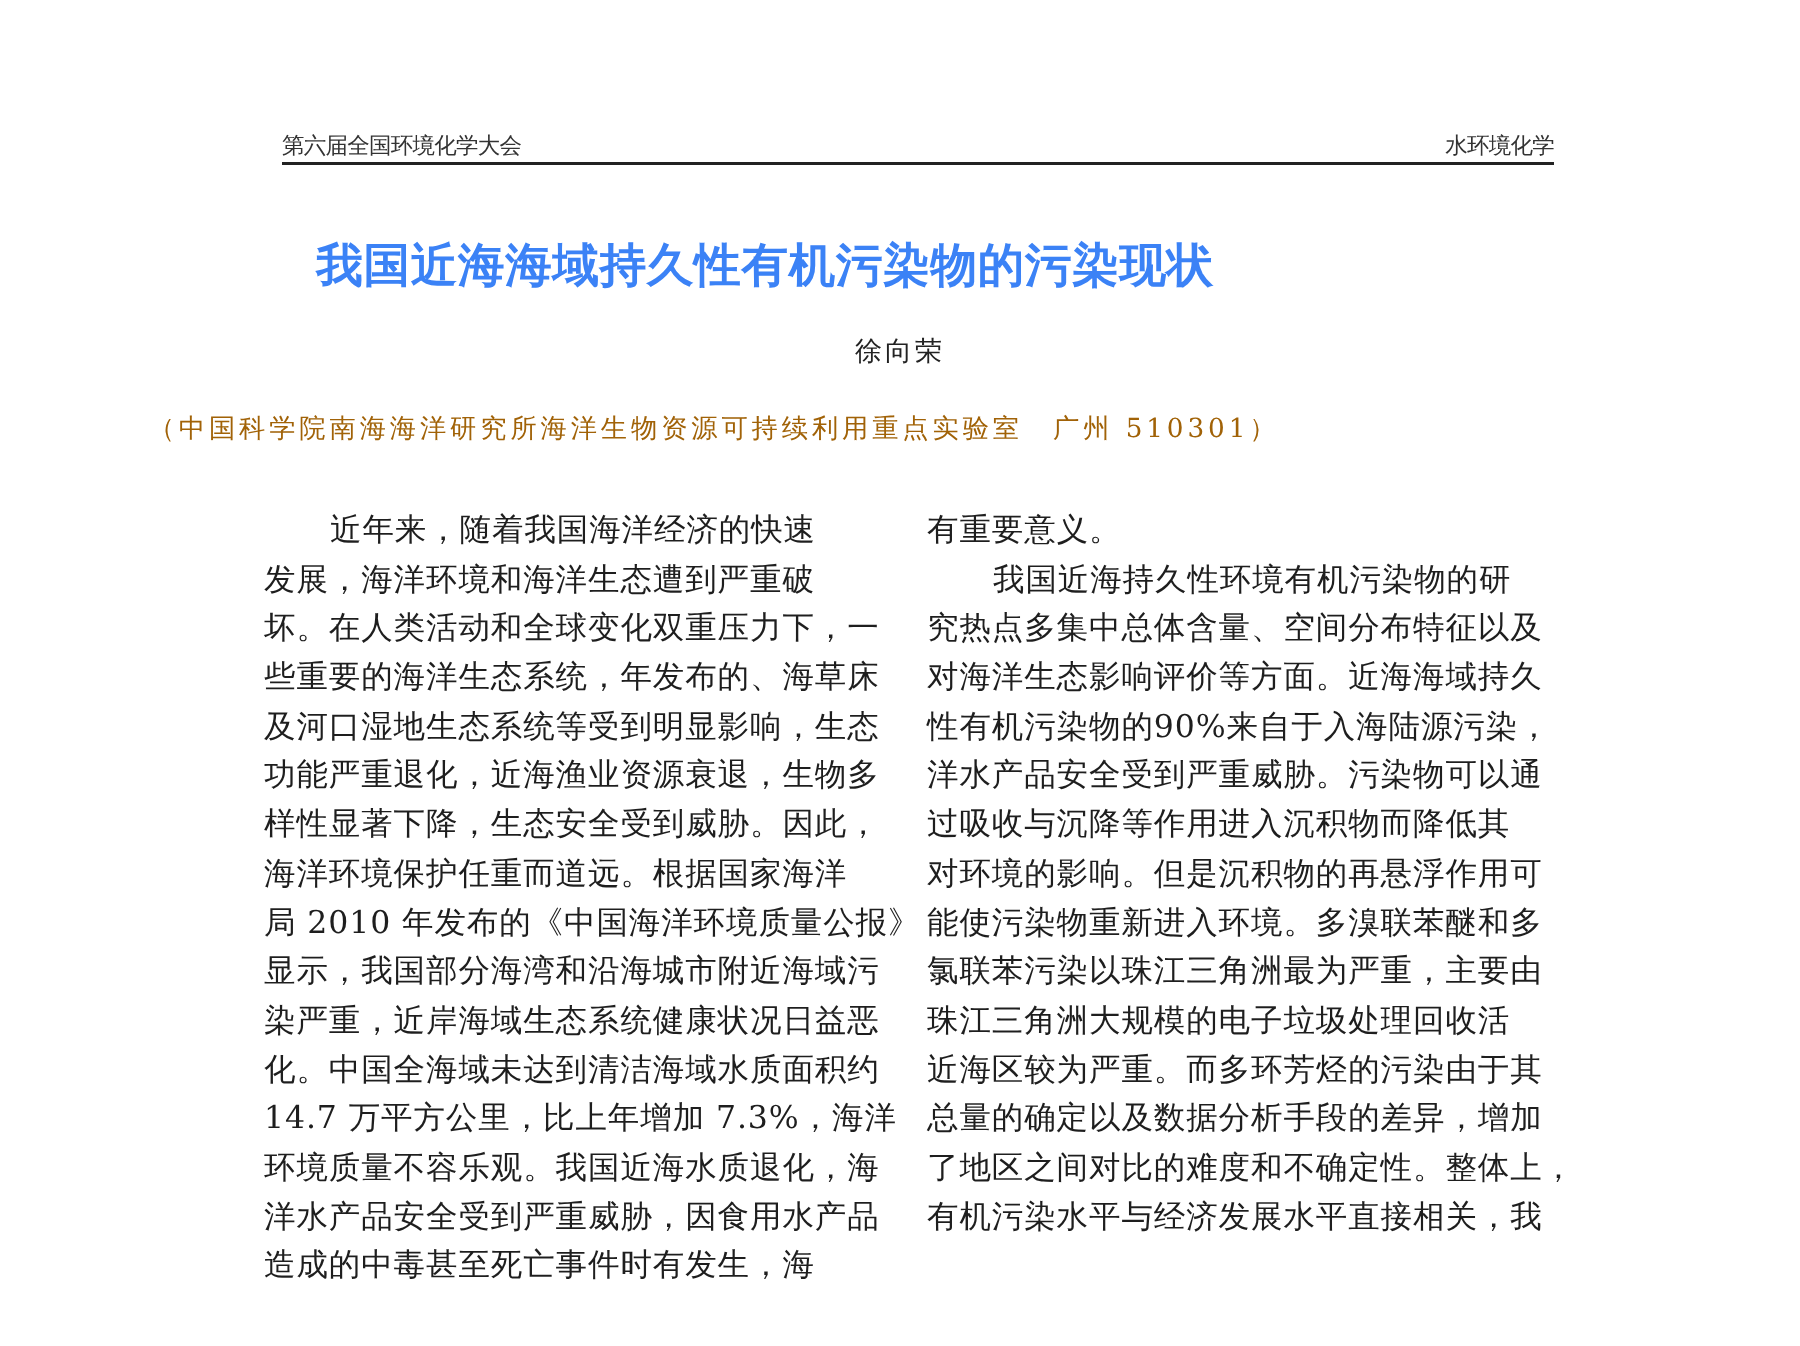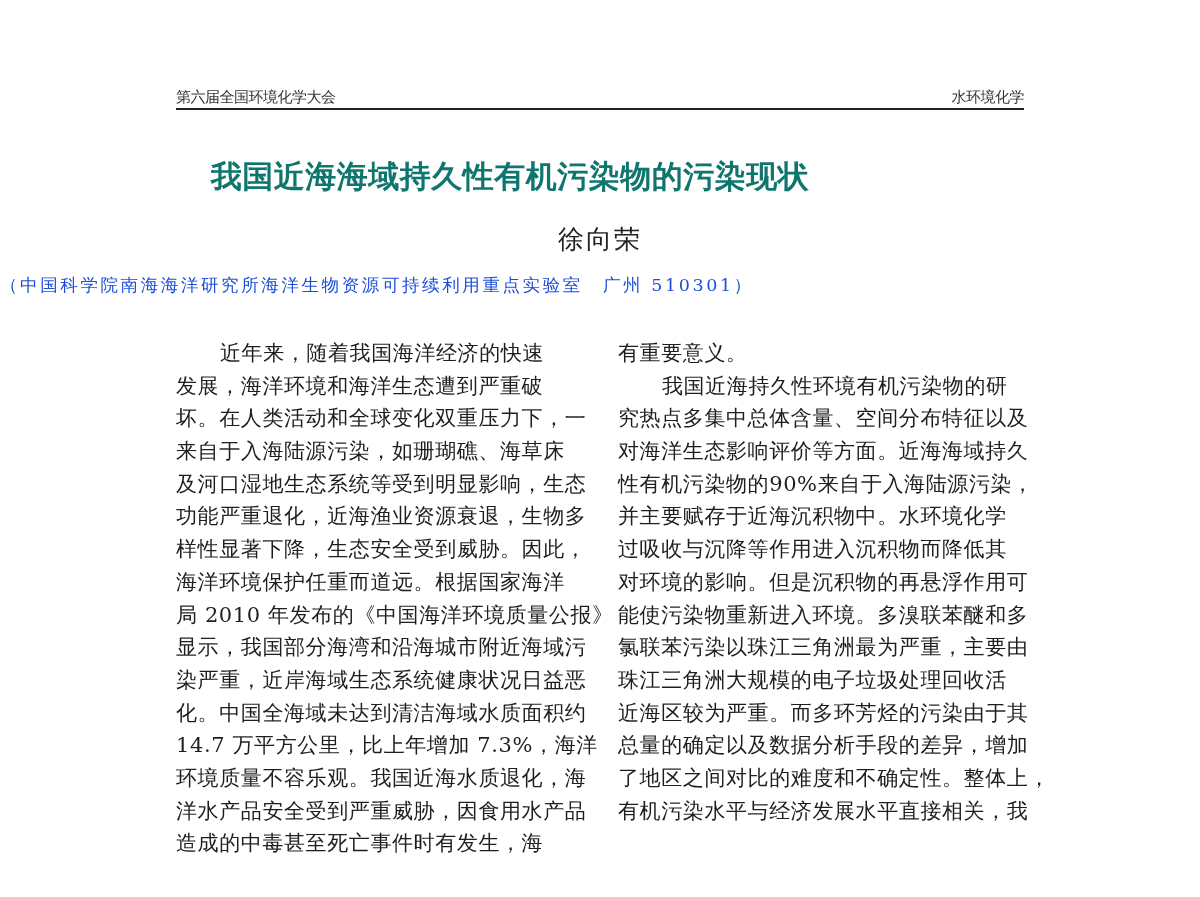--- a/index.html
+++ b/index.html
@@ -1,30 +1,30 @@
 <!DOCTYPE html>
 <html><head>
 <meta charset="utf-8">
 <style>
   html, body { margin: 0; padding: 0; background: #ffffff; }
   body { width: 1200px; height: 897px; overflow: hidden; position: relative;
          font-family: "DejaVu Serif", "Liberation Serif", serif; color: #1a1a1a; }
-  .header { position: absolute; left: 176px; top: 86px; width: 848px; height: 22px;
+  .header { position: absolute; left: 188px; top: 86px; width: 848px; height: 22px;
             border-bottom: 2px solid #222; }
   .header .left { position: absolute; left: 0; top: 2px; font-size: 15px;
                   font-family: "DejaVu Sans", sans-serif; color: #333; letter-spacing: -0.5px; }
   .header .right { position: absolute; right: 0; top: 2px; font-size: 15px;
                    font-family: "DejaVu Sans", sans-serif; color: #333; letter-spacing: -0.5px; }
   .title { position: absolute; left: 0; width: 1020px; top: 156px; text-align: center;
            font-size: 31px; font-weight: bold; font-family: "DejaVu Sans", sans-serif;
-           color: #0f766e; letter-spacing: 0.5px; }
+           color: #3b82f6; letter-spacing: 0.5px; }
   .author { position: absolute; left: 0; width: 1200px; top: 222px; text-align: center;
-            font-size: 26px; color: #222; letter-spacing: 2px; }
-  .affil { position: absolute; left: 0; width: 952px; top: 273px; 
-           font-size: 17.5px; color: #1d4ed8; letter-spacing: 2.6px; }
+            font-size: 18px; color: #222; letter-spacing: 2px; }
+  .affil { position: absolute; left: 0; width: 952px; top: 273px; text-align: center;
+           font-size: 17.5px; color: #a16207; letter-spacing: 2.6px; }
   .col { position: absolute; top: 337px; width: 410px; font-size: 21px; line-height: 32.7px;
          color: #1e1e1e; letter-spacing: 0.6px; }
   .col.left { left: 176px; }
   .col.right { left: 618px; }
   .col .line { white-space: nowrap; height: 32.7px; overflow: visible; }
   .col .line.indent { padding-left: 44px; }
 </style>
 </head>
 <body>
 
@@ -34,42 +34,42 @@
 </div>
 
 <div class="title">我国近海海域持久性有机污染物的污染现状</div>
 <div class="author">徐向荣</div>
 <div class="affil">（中国科学院南海海洋研究所海洋生物资源可持续利用重点实验室　广州 510301）</div>
 
 <div class="col left">
   <div class="line indent">近年来，随着我国海洋经济的快速</div>
   <div class="line">发展，海洋环境和海洋生态遭到严重破</div>
   <div class="line">坏。在人类活动和全球变化双重压力下，一</div>
-  <div class="line">来自于入海陆源污染，如珊瑚礁、海草床</div>
+  <div class="line">些重要的海洋生态系统，年发布的、海草床</div>
   <div class="line">及河口湿地生态系统等受到明显影响，生态</div>
   <div class="line">功能严重退化，近海渔业资源衰退，生物多</div>
   <div class="line">样性显著下降，生态安全受到威胁。因此，</div>
   <div class="line">海洋环境保护任重而道远。根据国家海洋</div>
   <div class="line">局 2010 年发布的《中国海洋环境质量公报》</div>
   <div class="line">显示，我国部分海湾和沿海城市附近海域污</div>
   <div class="line">染严重，近岸海域生态系统健康状况日益恶</div>
   <div class="line">化。中国全海域未达到清洁海域水质面积约</div>
   <div class="line">14.7 万平方公里，比上年增加 7.3%，海洋</div>
   <div class="line">环境质量不容乐观。我国近海水质退化，海</div>
   <div class="line">洋水产品安全受到严重威胁，因食用水产品</div>
   <div class="line">造成的中毒甚至死亡事件时有发生，海</div>
 </div>
 
 <div class="col right">
   <div class="line">有重要意义。</div>
   <div class="line indent">我国近海持久性环境有机污染物的研</div>
   <div class="line">究热点多集中总体含量、空间分布特征以及</div>
   <div class="line">对海洋生态影响评价等方面。近海海域持久</div>
   <div class="line">性有机污染物的90%来自于入海陆源污染，</div>
-  <div class="line">并主要赋存于近海沉积物中。水环境化学</div>
+  <div class="line">洋水产品安全受到严重威胁。污染物可以通</div>
   <div class="line">过吸收与沉降等作用进入沉积物而降低其</div>
   <div class="line">对环境的影响。但是沉积物的再悬浮作用可</div>
   <div class="line">能使污染物重新进入环境。多溴联苯醚和多</div>
   <div class="line">氯联苯污染以珠江三角洲最为严重，主要由</div>
   <div class="line">珠江三角洲大规模的电子垃圾处理回收活</div>
   <div class="line">近海区较为严重。而多环芳烃的污染由于其</div>
   <div class="line">总量的确定以及数据分析手段的差异，增加</div>
   <div class="line">了地区之间对比的难度和不确定性。整体上，</div>
   <div class="line">有机污染水平与经济发展水平直接相关，我</div>
 </div>

